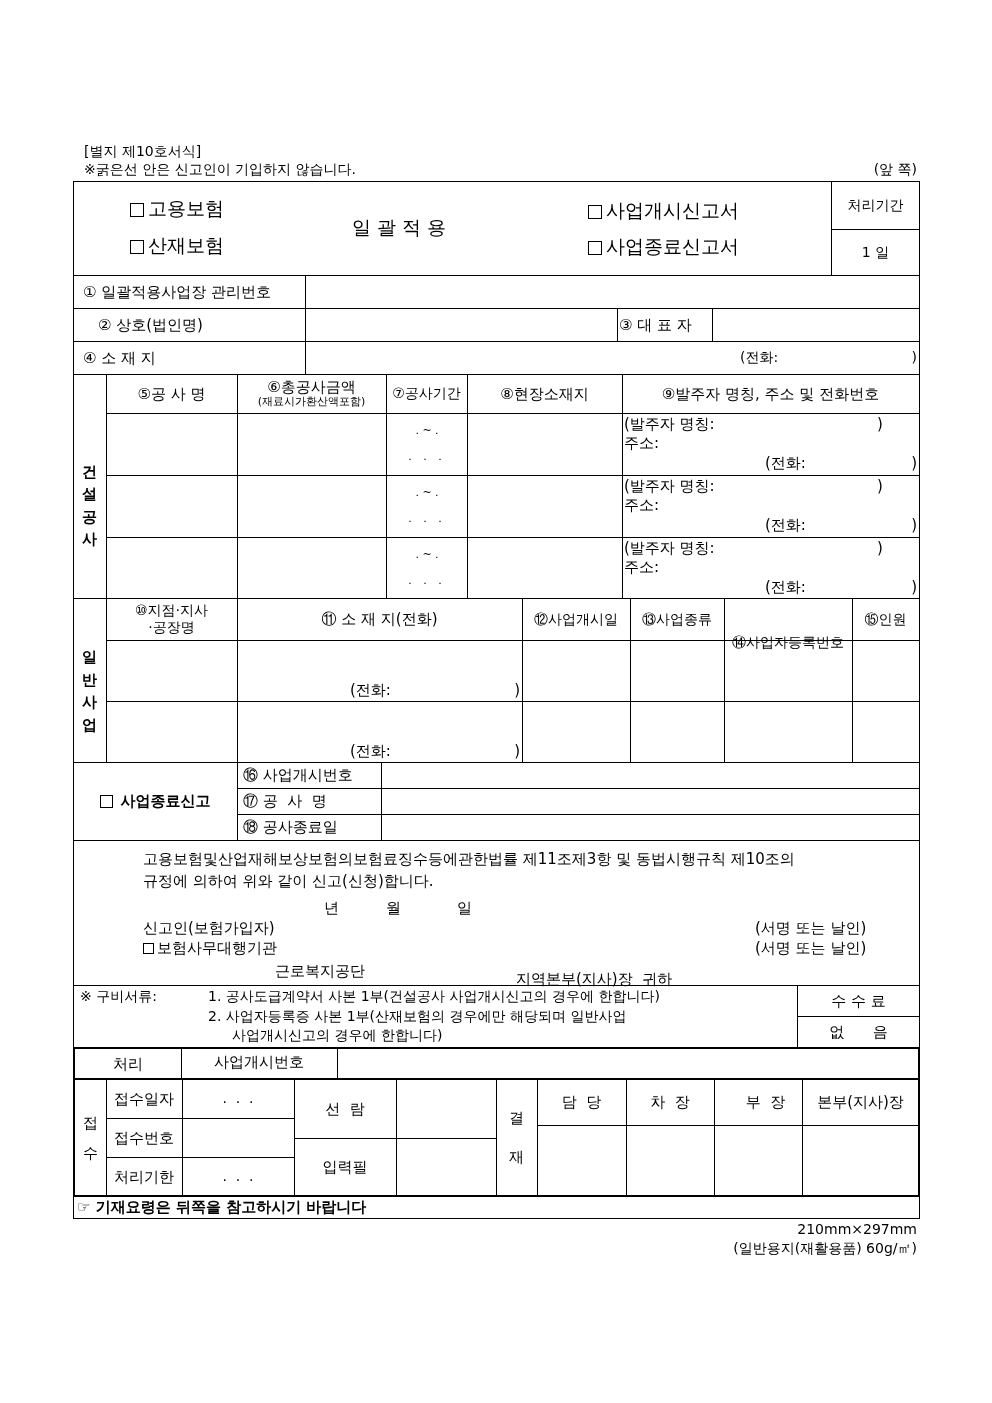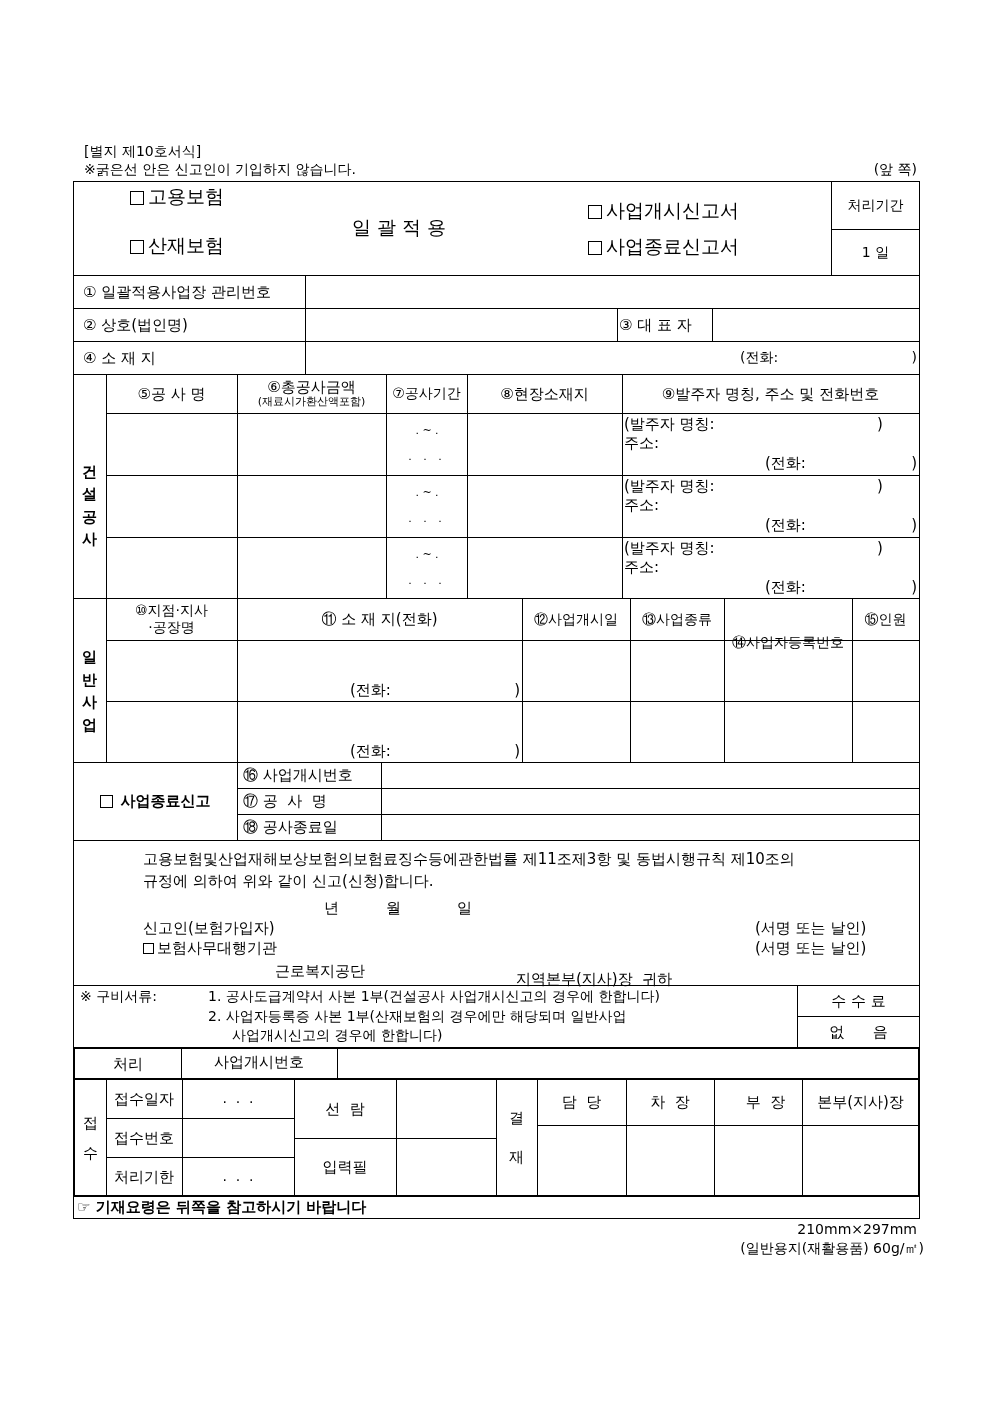--- a/index.html
+++ b/index.html
@@ -30,38 +30,38 @@
 <div class="abs sm" style="left:84px;top:143px;">[별지 제10호서식]</div>
 <div class="abs sm" style="left:84px;top:161px;text-align:center;">※굵은선 안은 신고인이 기입하지 않습니다.</div>
 <div class="abs sm" style="right:75px;top:161px;">(앞 쪽)</div>
 
 <div class="box" style="left:73px;top:181px;width:847px;height:1016px;border:1px solid #000;"></div>
 
 <div class="vl" style="left:831px;top:181px;height:94px;"></div>
 <div class="hl" style="left:831px;top:229px;width:89px;"></div>
 <div class="hl" style="left:73px;top:275px;width:847px;"></div>
 
-<div class="abs big" style="left:130px;top:184px;"><span class="sq"></span><span>고용보험</span></div>
+<div class="abs big" style="left:130px;top:196px;"><span class="sq"></span><span>고용보험</span></div>
 <div class="abs big" style="left:130px;top:233px;"><span class="sq"></span><span>산재보험</span></div>
 <div class="abs big" style="left:352px;top:215px;">일 괄 적 용</div>
 <div class="abs big" style="left:588px;top:198px;"><span class="sq"></span><span>사업개시신고서</span></div>
 <div class="abs big" style="left:588px;top:234px;"><span class="sq"></span><span>사업종료신고서</span></div>
 <div class="cell sm" style="left:831px;top:181px;width:89px;height:48px;">처리기간</div>
 <div class="cell sm" style="left:831px;top:229px;width:89px;height:46px;">1 일</div>
 
 <div class="vl" style="left:305px;top:275px;height:99px;"></div>
 <div class="hl" style="left:73px;top:308px;width:847px;"></div>
 <div class="hl" style="left:73px;top:341px;width:847px;"></div>
 <div class="hl" style="left:73px;top:374px;width:847px;"></div>
 <div class="vl" style="left:617px;top:308px;height:33px;"></div>
 <div class="vl" style="left:712px;top:308px;height:33px;"></div>
 
 <div class="cell left mid" style="left:73px;top:275px;width:232px;height:33px;padding-left:10px;">① 일괄적용사업장 관리번호</div>
 <div class="cell left" style="left:306px;top:276px;width:613px;height:32px;"></div>
-<div class="cell left mid" style="left:73px;top:308px;width:232px;height:33px;padding-left:10px;">② 상호(법인명)</div>
+<div class="cell left mid" style="left:73px;top:308px;width:232px;height:33px;padding-left:25px;">② 상호(법인명)</div>
 <div class="cell left" style="left:306px;top:309px;width:311px;height:32px;"></div>
 <div class="cell left mid" style="left:617px;top:308px;width:95px;height:33px;padding-left:2px;">③ 대 표 자</div>
 <div class="cell left" style="left:713px;top:309px;width:206px;height:32px;"></div>
 <div class="cell left mid" style="left:73px;top:341px;width:232px;height:33px;padding-left:10px;">④ 소 재 지</div>
 <div class="cell left" style="left:306px;top:342px;width:613px;height:32px;">
   <span></span>
   <span class="abs sm" style="left:434px;top:7px;">(전화:</span>
   <span class="abs sm" style="right:2px;top:7px;">)</span>
 </div>
 
@@ -269,13 +269,13 @@
 <div class="cell" style="left:627px;top:1126px;width:87px;height:70px;"></div>
 <div class="cell" style="left:715px;top:1126px;width:87px;height:70px;"></div>
 <div class="cell" style="left:803px;top:1126px;width:116px;height:70px;"></div>
 
 <div class="box" style="left:73px;top:1196px;width:847px;height:23px;border:1px solid #000;border-top:none;"></div>
 <div class="abs mid bold" style="left:77px;top:1198px;">
   <span>☞</span>
   <span>기재요령은 뒤쪽을 참고하시기 바랍니다</span>
 </div>
 <div class="abs sm" style="right:75px;top:1221px;">210mm×297mm</div>
-<div class="abs sm" style="right:68px;top:1240px;">(일반용지(재활용품) 60g/㎡)</div>
+<div class="abs sm" style="right:75px;top:1240px;">(일반용지(재활용품) 60g/㎡)</div>
 
 </body></html>

